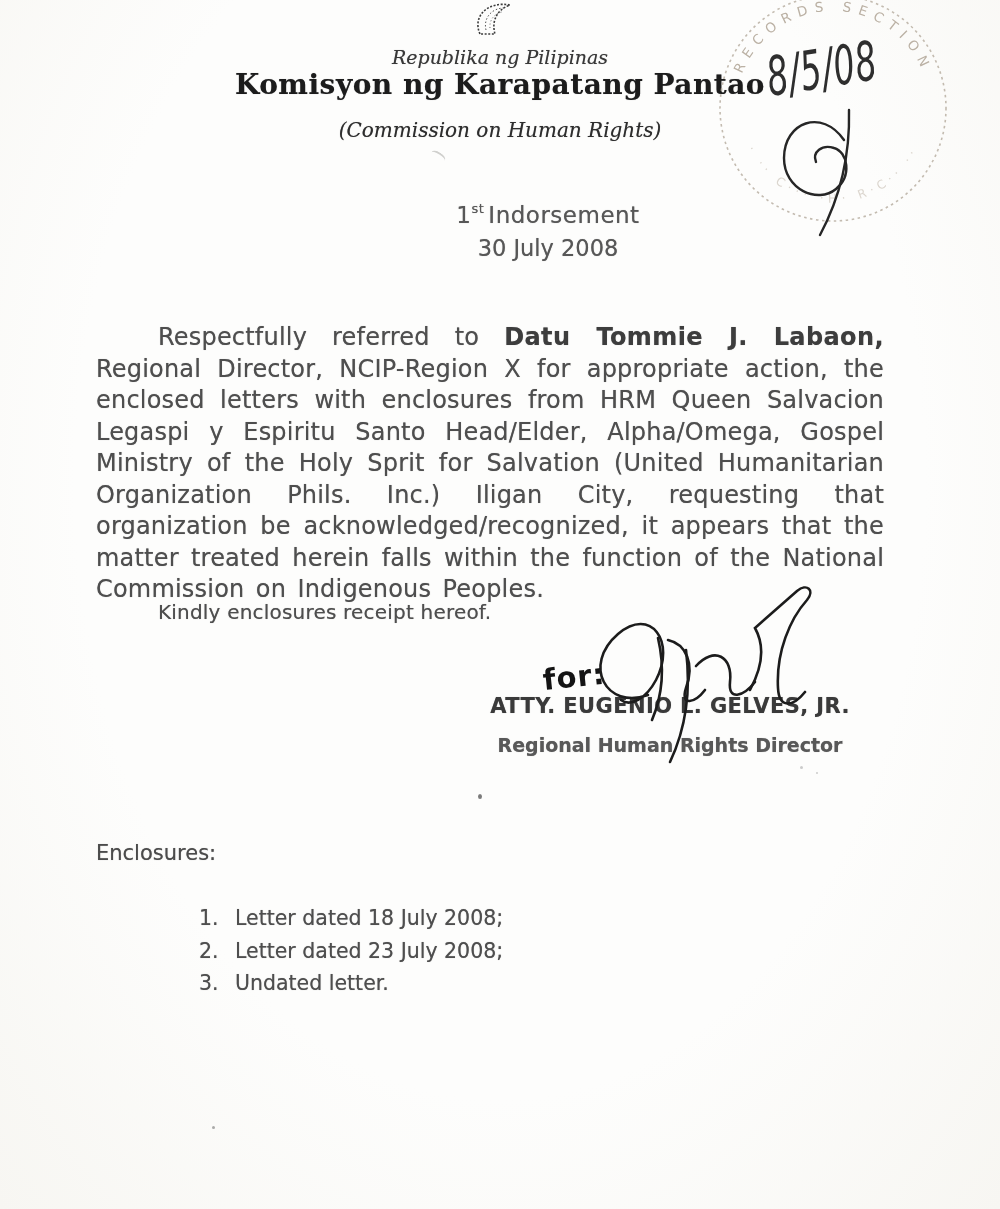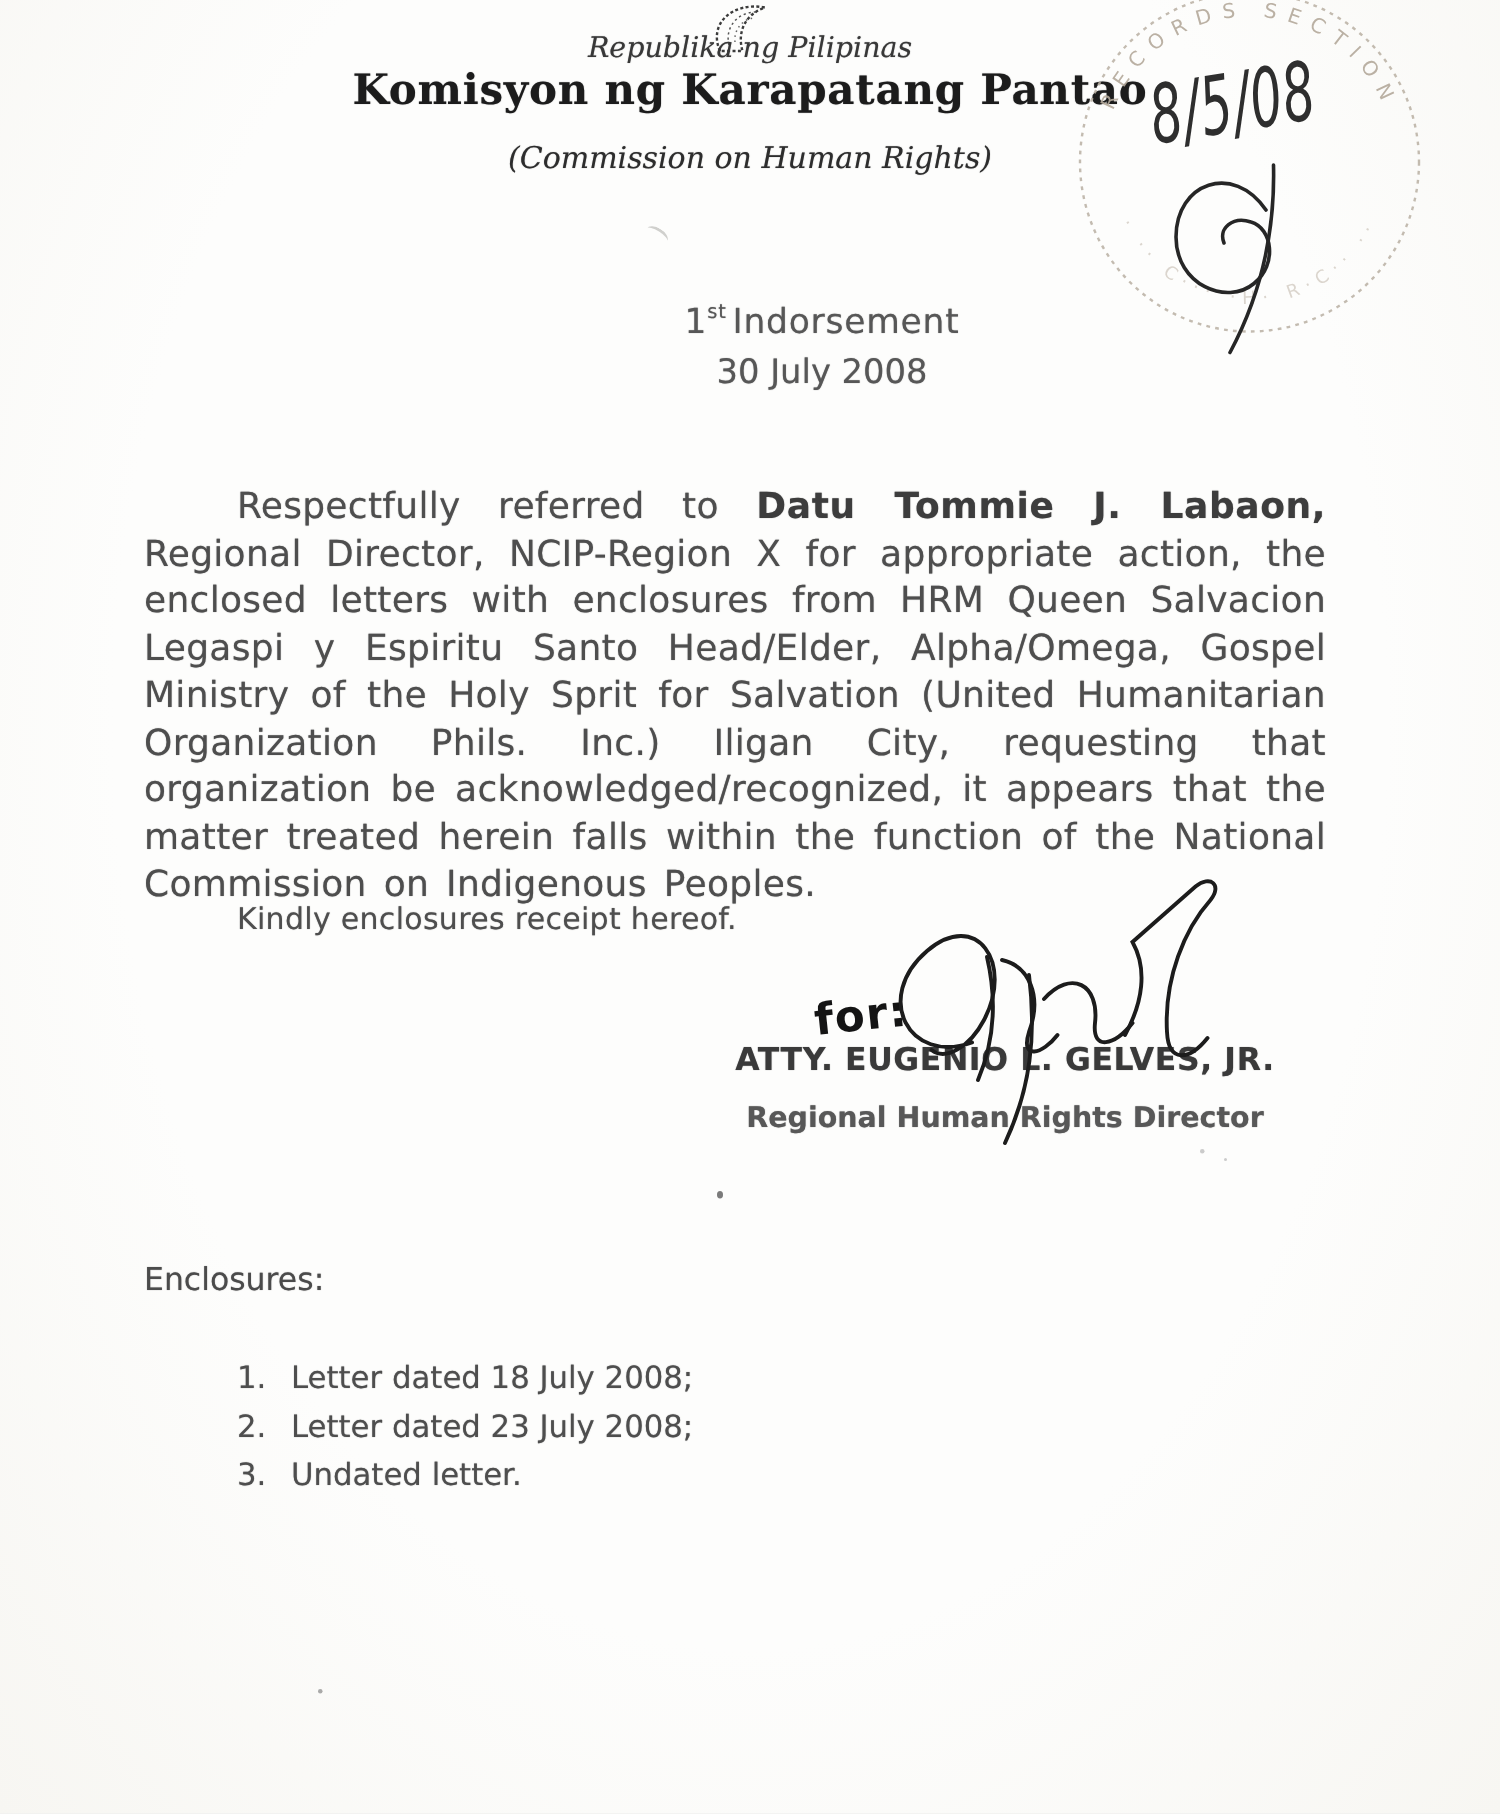--- a/index.html
+++ b/index.html
@@ -7,21 +7,21 @@
     position:relative;
     width:1000px;height:1209px;
     margin:0 auto;
     background:#fcfcfa;
     background-image:radial-gradient(ellipse at 50% 40%, #fdfdfc 60%, #f7f6f2 100%);
     overflow:hidden;
     font-family:"DejaVu Sans",sans-serif;
   }
   .scan{text-shadow:0 0 0.7px rgba(80,80,80,.65);}
   
-  .header{position:absolute;top:21px;left:0;width:100%;text-align:center;}
+  .header{position:absolute;top:46px;left:0;width:100%;text-align:center;}
   .republic{font-family:"DejaVu Serif",serif;font-style:italic;font-size:19px;color:#383838;}
   .komisyon{font-family:"DejaVu Serif",serif;font-weight:bold;font-size:28px;color:#1c1c1c;margin-top:0;letter-spacing:.5px;}
   .commission-en{font-family:"DejaVu Serif",serif;font-style:italic;font-size:20px;color:#2d2d2d;margin-top:17px;}
   
   .stamp{position:absolute;left:702px;top:-8px;width:292px;height:246px;}
   
   .indorse{position:absolute;top:202px;left:0;width:100%;text-align:center;color:#575757;padding-left:48px;}
   .indorse-title{font-size:23px;letter-spacing:.5px;}
   .indorse-title sup{font-size:13px;position:relative;top:-1px;}
   .indorse-title .title-word{margin-left:4px;}
@@ -34,21 +34,21 @@
   .p2{position:absolute;left:96px;top:600px;width:640px;font-size:20px;
       text-indent:62px;color:#4e4e4e;letter-spacing:.2px;margin:0;}
   
   .sigblock{position:absolute;left:452px;top:694px;width:436px;text-align:center;}
   .sig-name{font-size:21px;font-weight:bold;color:#3a3a3a;letter-spacing:.4px;}
   .sig-title{font-size:19px;color:#585858;margin-top:16px;font-weight:bold;}
   .sig-svg{position:absolute;left:518px;top:570px;width:336px;height:205px;pointer-events:none;}
   
   .encl-head{position:absolute;left:96px;top:841px;font-size:21px;color:#4b4b4b;}
   .encl-list{position:absolute;left:158px;top:902px;font-size:20.5px;color:#4e4e4e;}
-  .encl-row{line-height:32.5px;white-space:nowrap;}
+  .encl-row{line-height:32.5px;white-space:nowrap;margin-left:41px;}
   .encl-num{display:inline-block;width:36px;}
   
   .speck{position:absolute;background:#5a5a5a;border-radius:50%;}
   .smudge{position:absolute;width:16px;height:7px;border-top:2px solid #9a9a96;
           border-radius:50%;transform:rotate(32deg);opacity:.45;}
   .seal-frag{position:absolute;left:468px;top:0;width:64px;height:36px;}
 </style>
 </head>
 <body>
 

